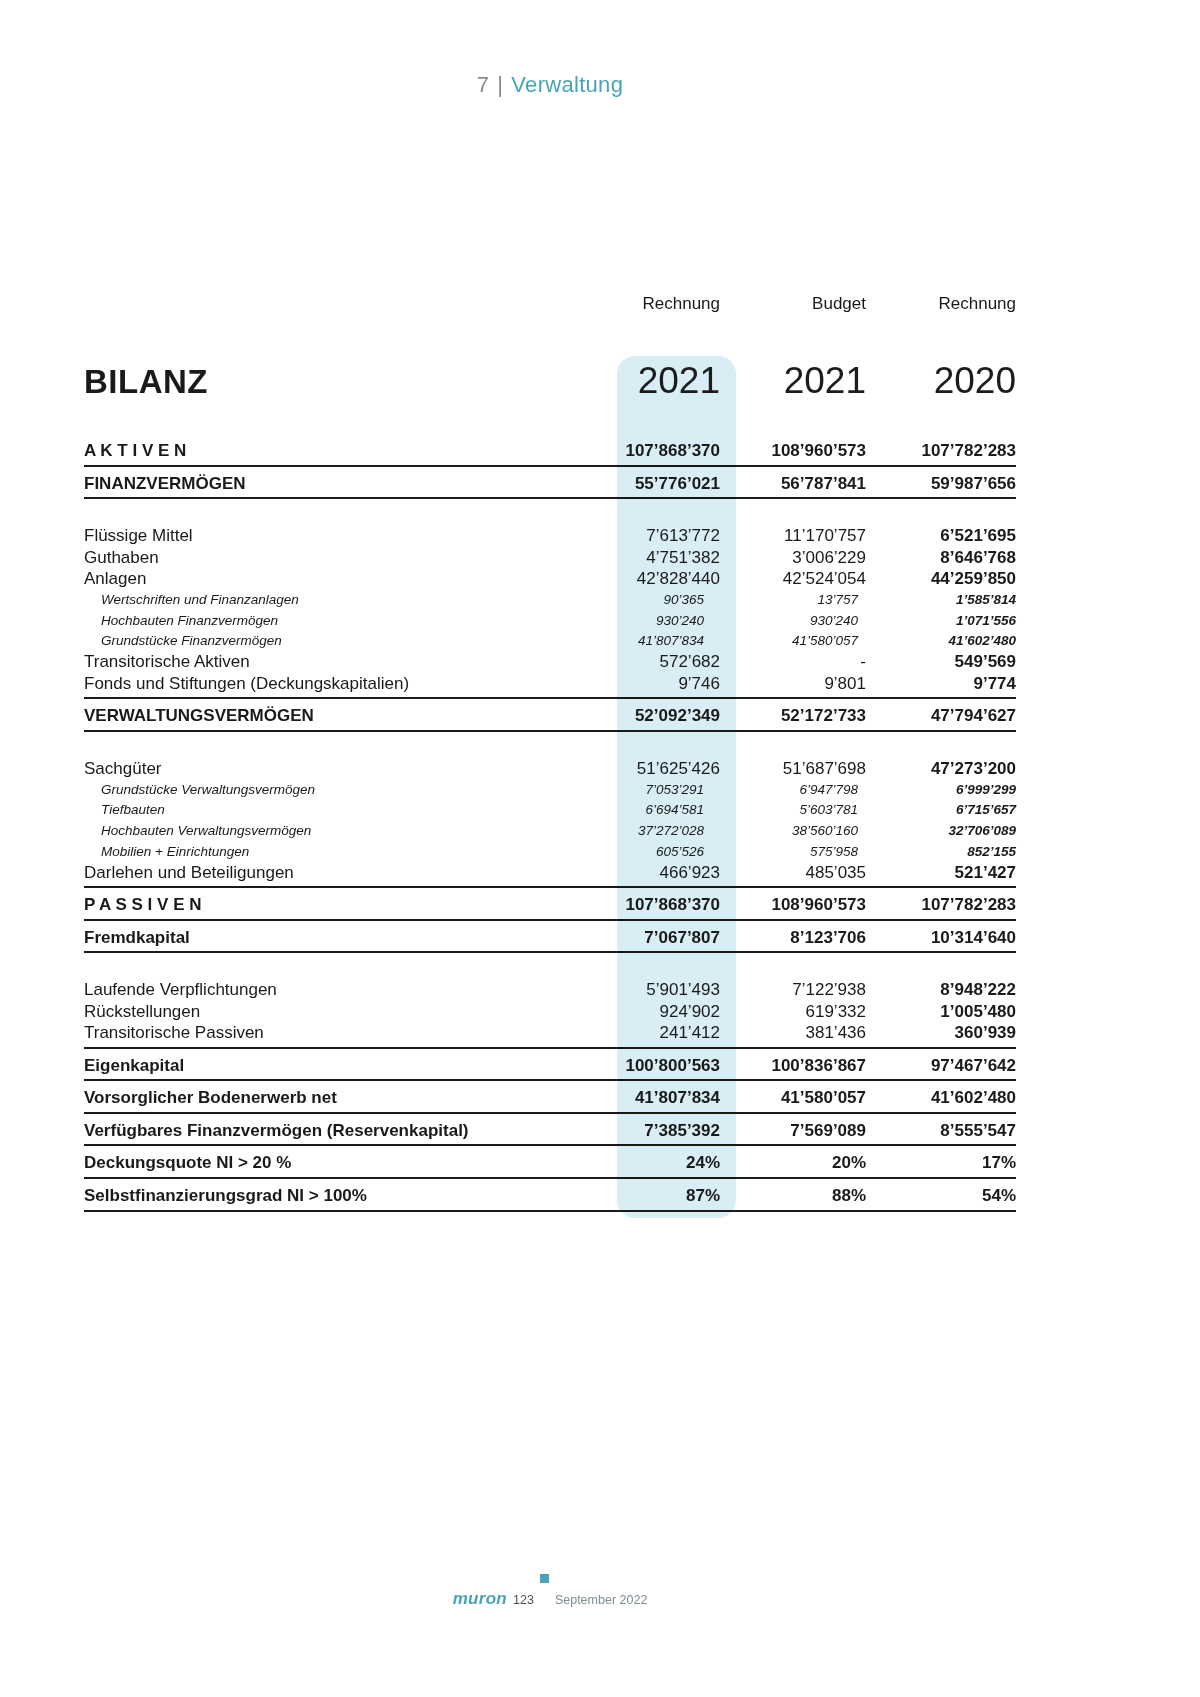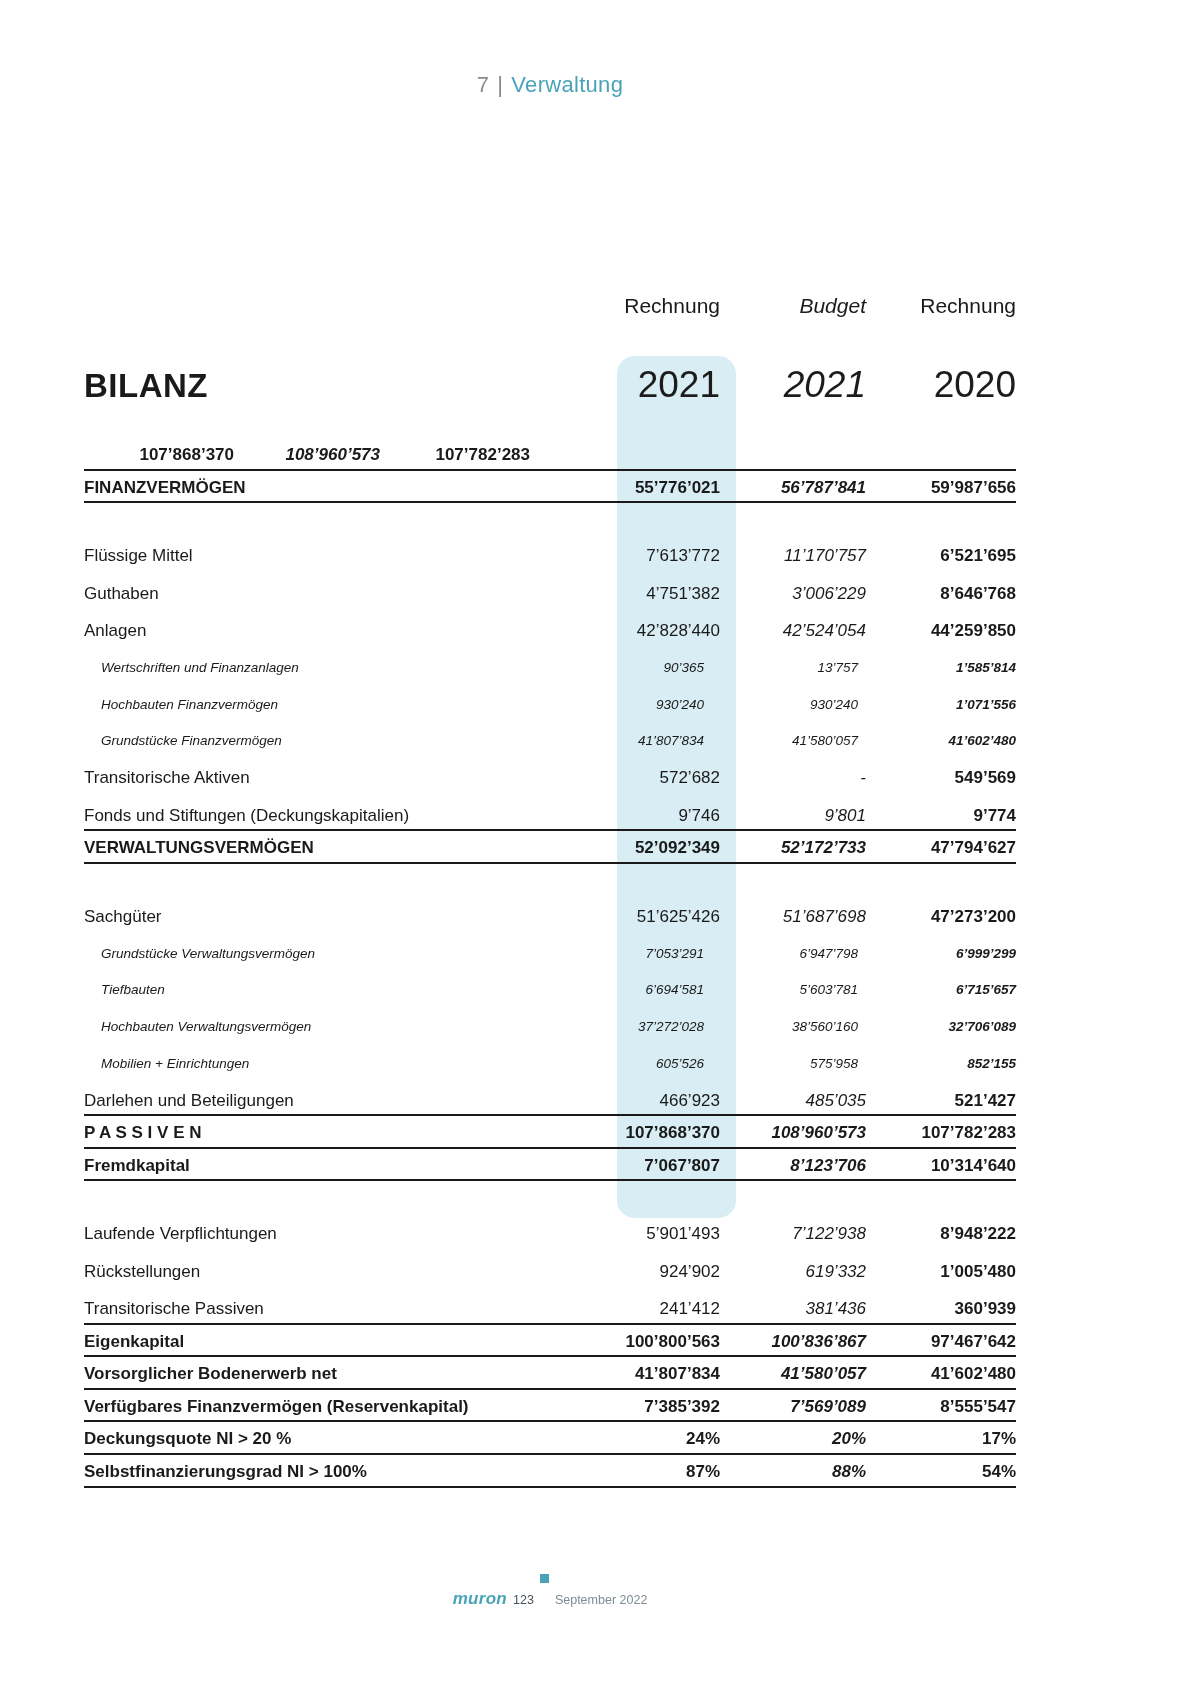--- a/index.html
+++ b/index.html
@@ -21,39 +21,39 @@
     background:var(--band);border-radius:18px;z-index:0;
   }
 
   .content{position:absolute;left:84px;top:0;width:932px;z-index:1;}
 
   .page-header{margin-top:72px;text-align:center;font-size:22px;letter-spacing:.3px;}
   .page-header .num,.page-header .sep{color:var(--header-gray);}
   .page-header .sep{margin:0 8px;}
   .page-header .htitle{color:var(--accent);}
 
-  .col-headers{display:flex;margin-top:196px;font-size:21px;align-items:center;}
+  .col-headers{display:flex;margin-top:196px;font-size:17px;align-items:center;}
   .title-row{display:flex;margin-top:46px;align-items:baseline;}
   .bilanz{flex:1;font-size:33px;font-weight:bold;letter-spacing:.5px;}
   .year{font-size:37px;font-weight:400;color:#1c1c1c;}
 
   .lab{flex:1;min-width:0;}
   .val{text-align:right;flex-shrink:0;}
   .v1{width:150px;}
-  .v2{width:146px;font-style:italic;}
+  .v2{width:146px;}
   .v3{width:150px;}
 
   .table{margin-top:38px;font-size:17px;}
   .row{display:flex;align-items:baseline;padding:1px 0;line-height:1.15;}
   .row.u{border-bottom:2px solid var(--rule);padding-bottom:4px;margin-bottom:6px;}
   .row.bold{font-weight:bold;}
   .row.italic{font-style:italic;font-size:13.5px;padding:2.5px 0;gap:8px;}
   .row.italic .lab{padding-left:17px;}
   .row.spacer{height:20px;padding:0;}
-  .row:not(.bold) .v3{font-weight:bold;margin-top:16px;}
+  .row:not(.bold) .v3{font-weight:bold;}
 
   .footer{
     position:absolute;left:84px;top:1548px;width:932px;z-index:1;
     display:flex;justify-content:center;align-items:baseline;gap:6px;text-align:center;
   }
   .brand{font-style:italic;font-weight:600;font-size:17px;color:var(--accent);letter-spacing:.3px;}
   .pnum{font-size:12.5px;color:#46525a;font-weight:400;}
   .sq{display:inline-block;width:9px;height:9px;background:var(--accent);align-self:center;}
   .fdate{font-size:12.5px;color:var(--footer-gray);margin-top:45px;}
 </style>
@@ -79,20 +79,21 @@
 
     <div class="title-row">
       <div class="bilanz">BILANZ</div>
       <div class="val v1 year">2021</div>
       <div class="val v2 year">2021</div>
       <div class="val v3 year">2020</div>
     </div>
 
     <div class="table">
         <div class="row bold u">
+          <div class="lab">A K T I V E N</div>
           <div class="val v1">107’868’370</div>
           <div class="val v2">108’960’573</div>
           <div class="val v3">107’782’283</div>
         </div>
         <div class="row bold u">
           <div class="lab">FINANZVERMÖGEN</div>
           <div class="val v1">55’776’021</div>
           <div class="val v2">56’787’841</div>
           <div class="val v3">59’987’656</div>
         </div>

